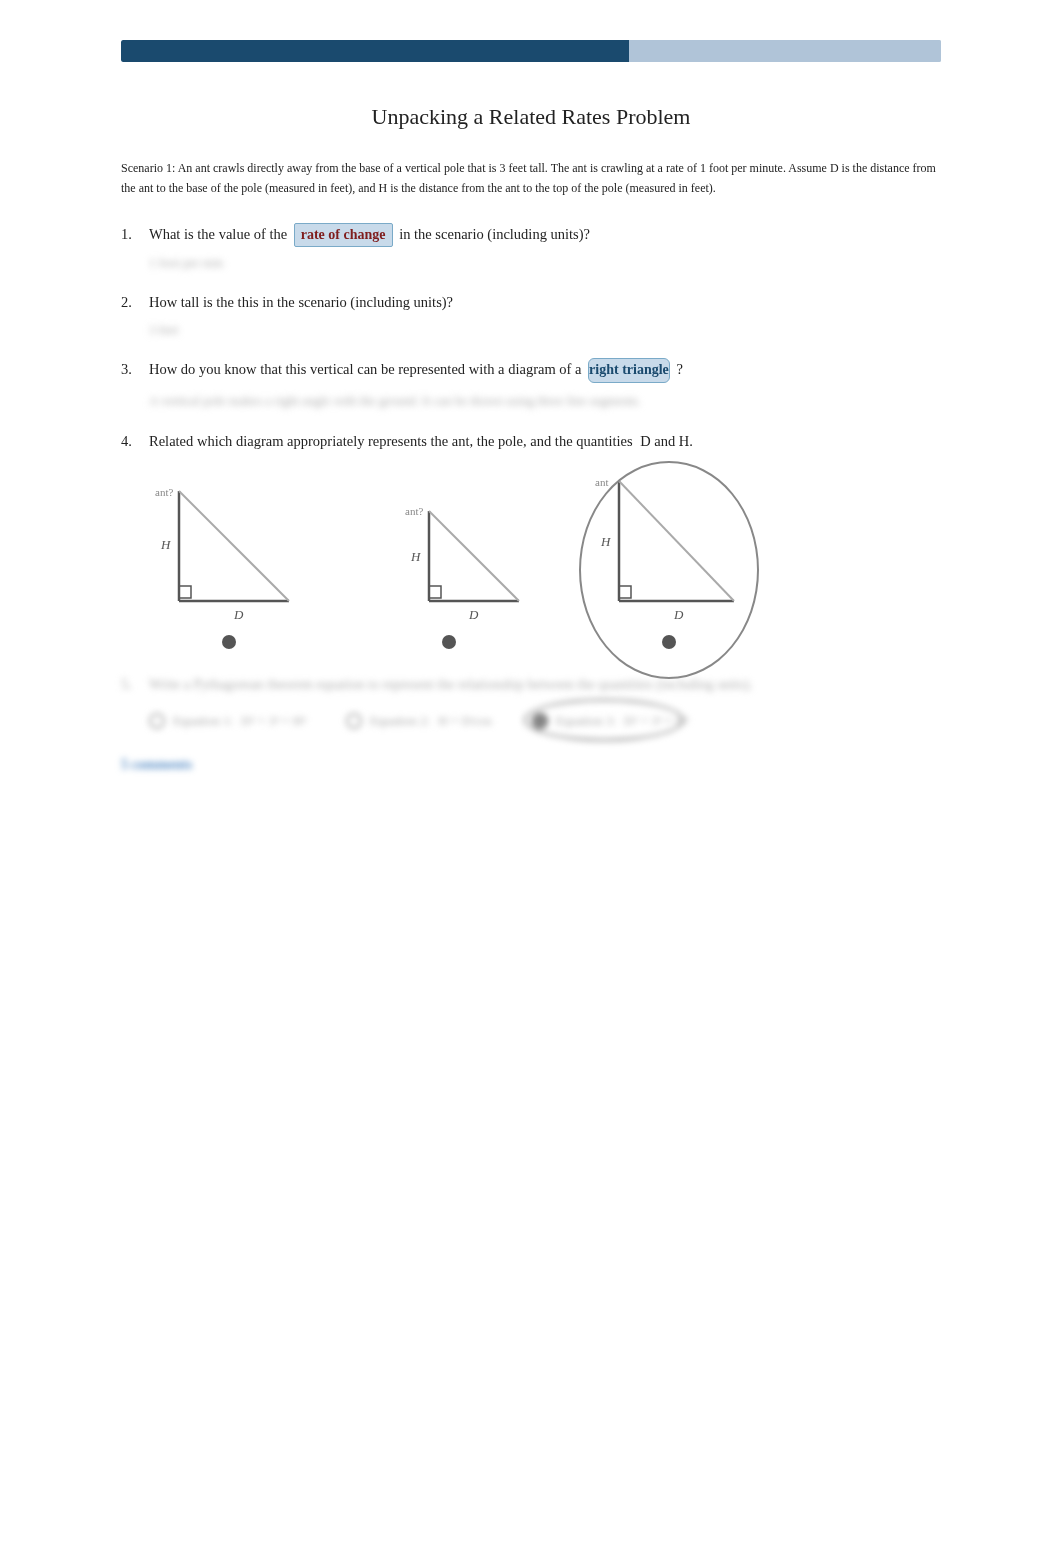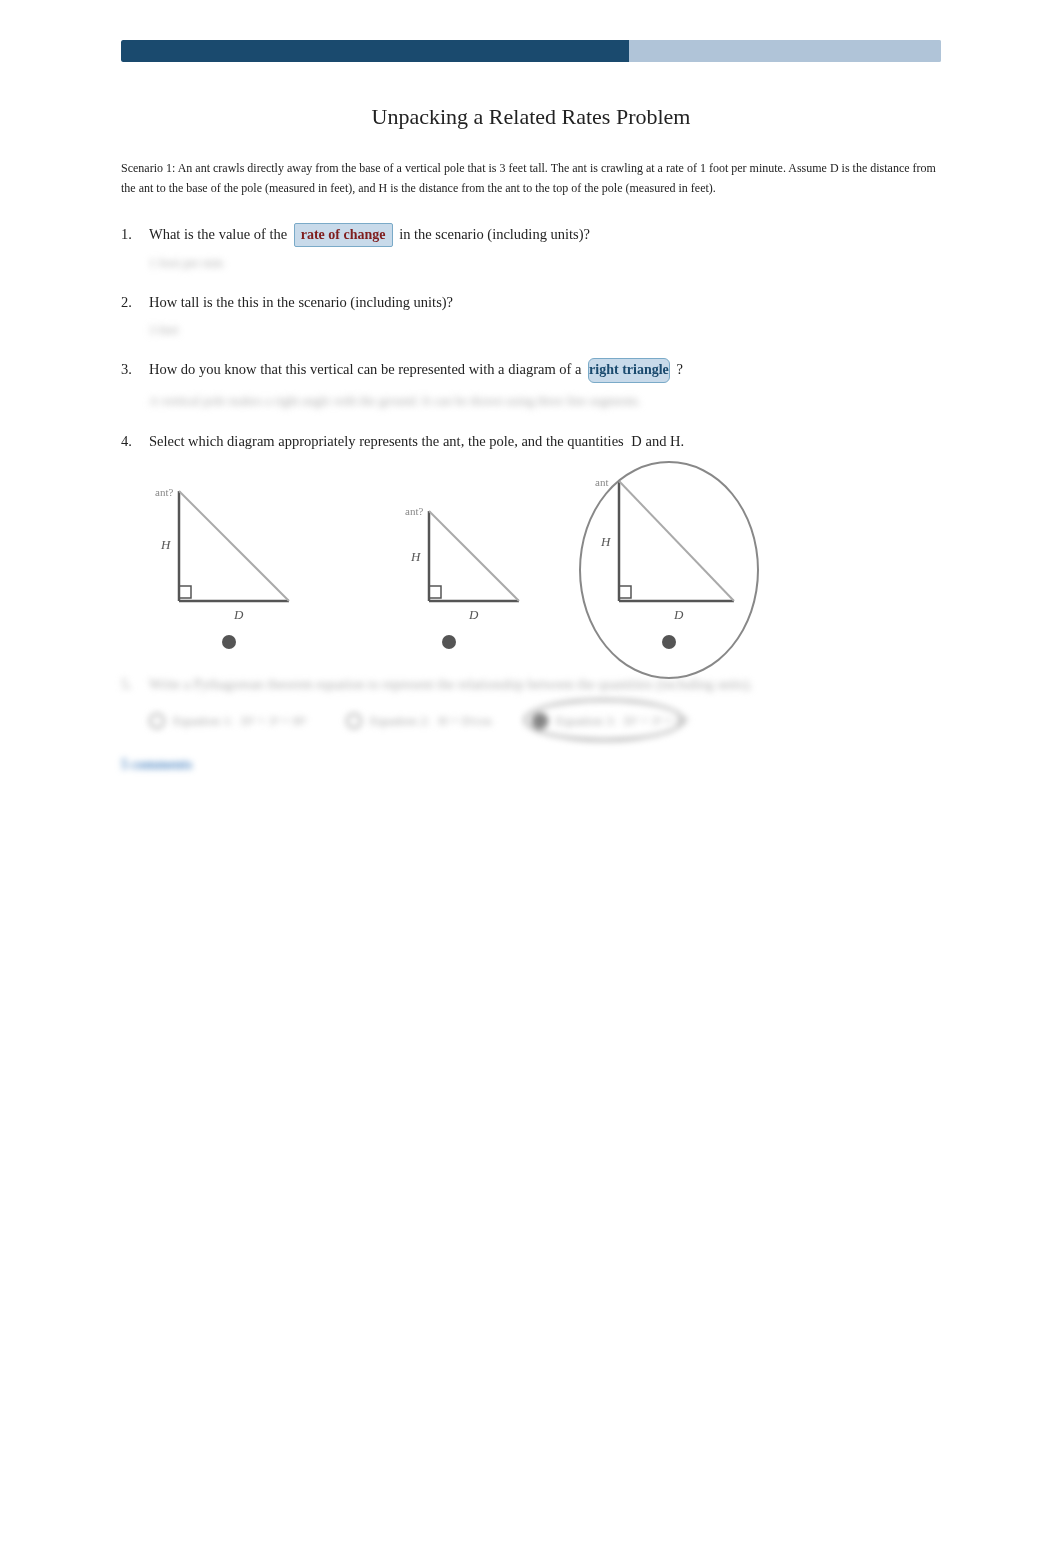--- a/index.html
+++ b/index.html
@@ -289,21 +289,21 @@
         <span>?</span>
       </span>
     </div>
     <span class="answer-blur-wide">A vertical pole makes a right angle with the ground. It can be drawn using three line segments.</span>
   </div>
 
   <div class="question-block">
     <div class="question-line">
       <span class="question-number">4.</span>
       <span class="q-text">
-        <span>Select which diagram appropriately represents the ant, the pole, and the quantities</span>
+        <span>Related which diagram appropriately represents the ant, the pole, and the quantities</span>
         <span style="margin-left:4px;">D and  H.</span>
       </span>
     </div>
 
     <div class="diagrams-row">
 
       <div class="diagram-container">
         <svg class="diagram-canvas" viewBox="0 0 160 160">
 
           <line x1="30" y1="20" x2="30" y2="130" stroke="#555" stroke-width="2.5"></line>

